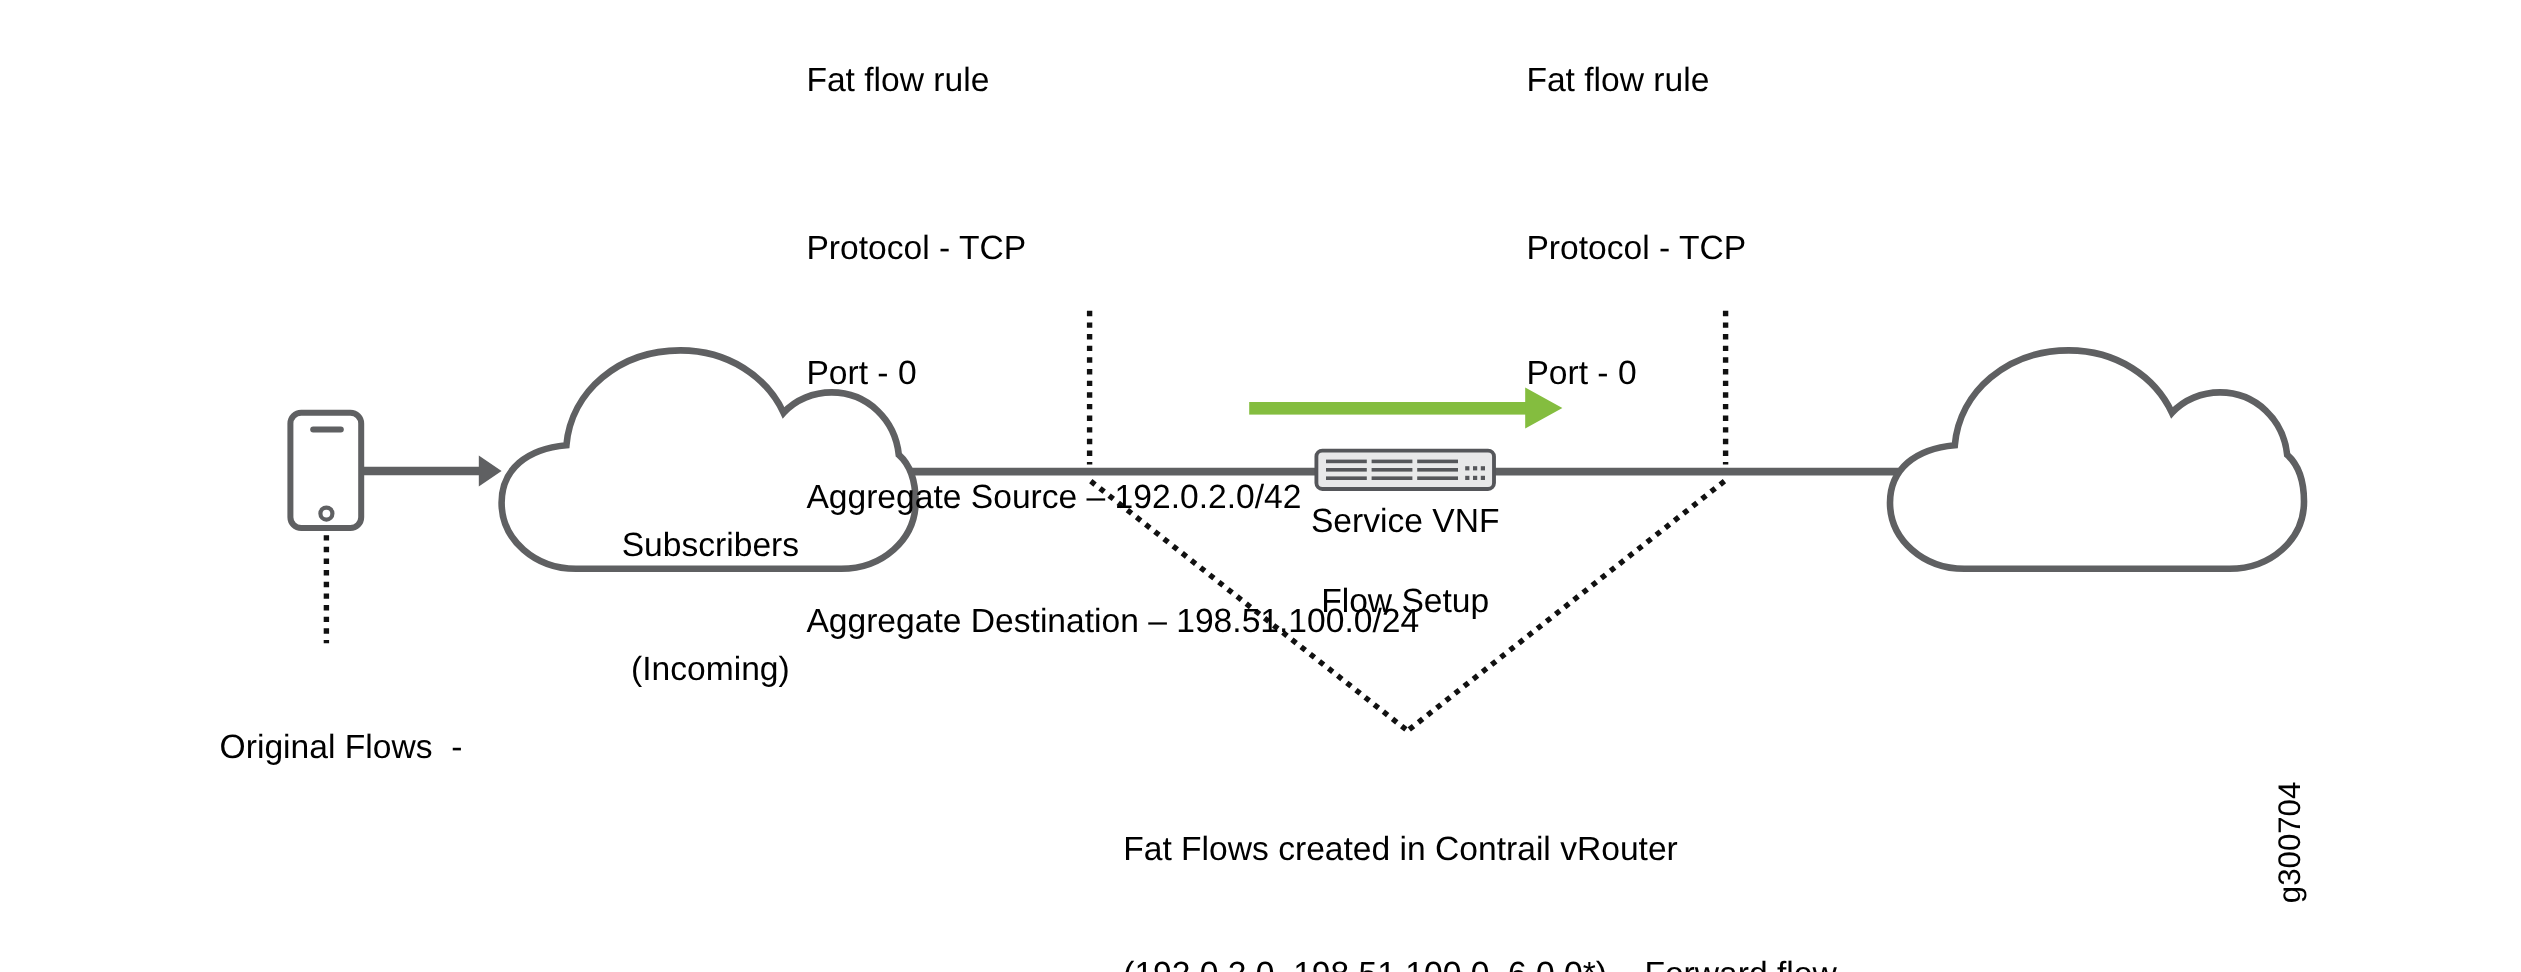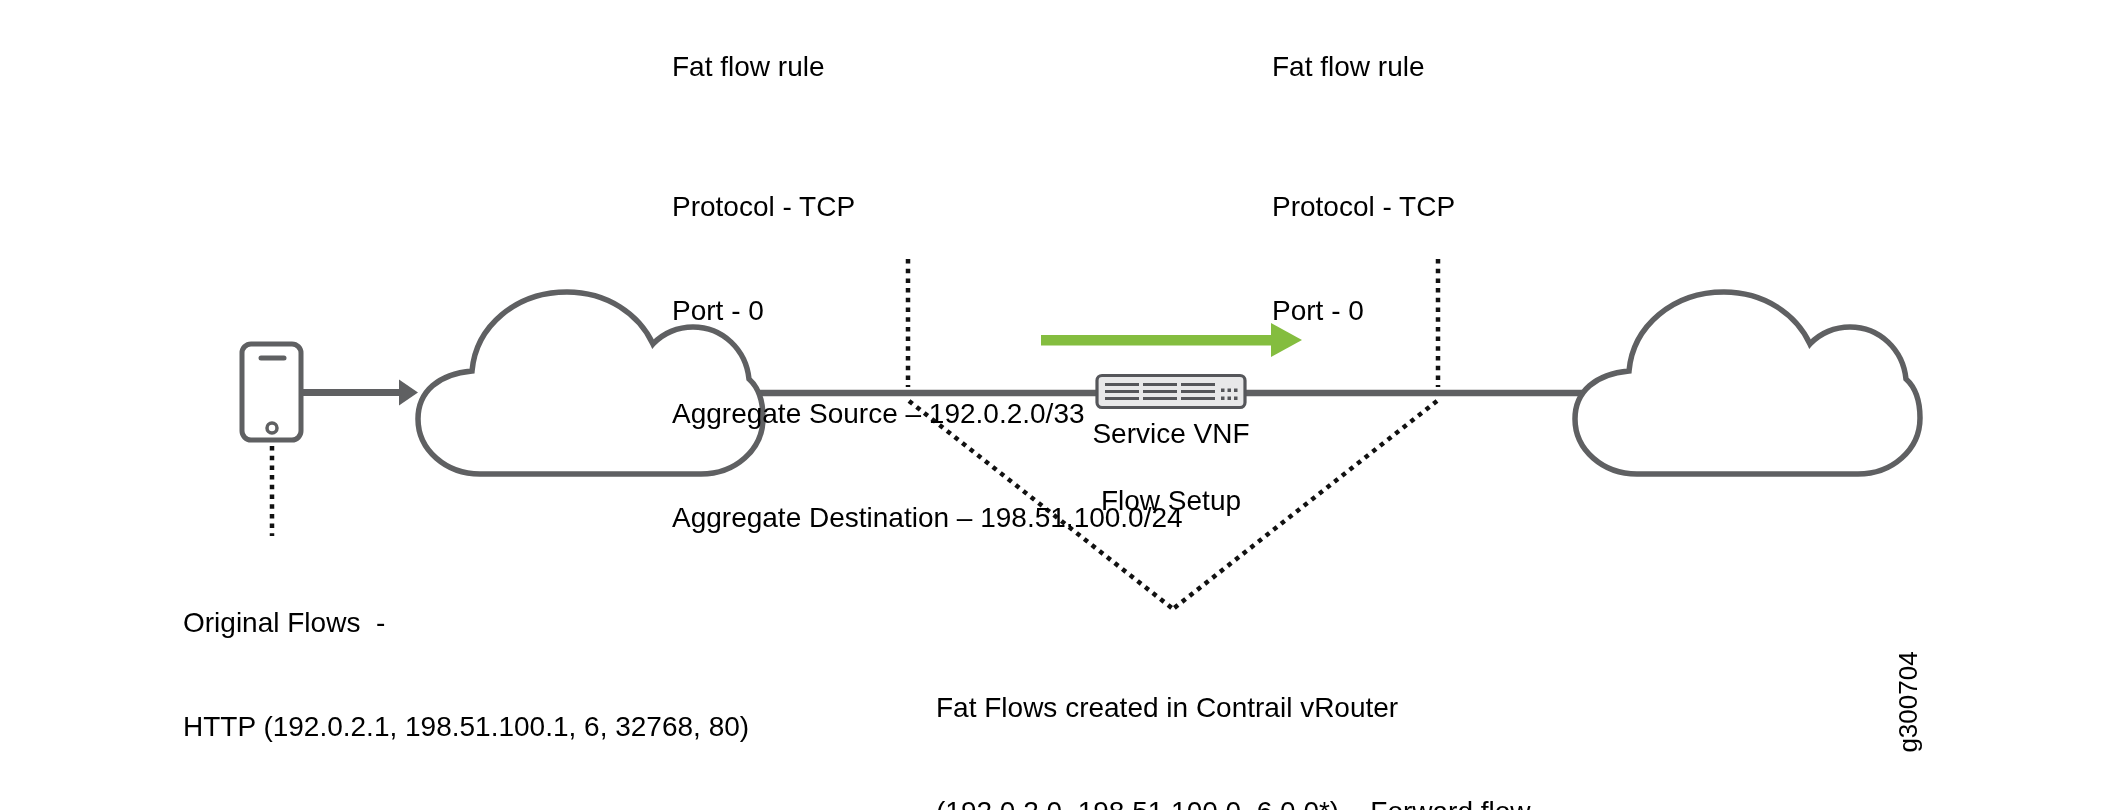--- a/index.html
+++ b/index.html
@@ -104,37 +104,40 @@
           <rect x="1227.5" y="396.5" width="3.5" height="3.5"></rect>
           <rect x="1234" y="396.5" width="3.5" height="3.5"></rect>
       </g>
     </g>
   </svg>
 
   <div class="txt" style="left:672px;top:50px;">Fat flow rule</div>
   <div class="txt" style="left:672px;top:121px;">
     <div>Protocol - TCP</div>
     <div>Port - 0</div>
-    <div>Aggregate Source – 192.0.2.0/33</div>
+    <div>Aggregate Source – 192.0.2.0/42</div>
     <div>Aggregate Destination – 198.51.100.0/24</div>
   </div>
 
   <div class="txt" style="left:1272px;top:50px;">Fat flow rule</div>
   <div class="txt" style="left:1272px;top:121px;">
     <div>Protocol - TCP</div>
     <div>Port - 0</div>
   </div>
 
+  <div class="txt center" style="left:592px;top:368px;">
+    <div>Subscribers</div>
+    <div>(Incoming)</div>
+  </div>
 
   <div class="txt center" style="left:1171px;top:417px;">Service VNF</div>
   <div class="txt center" style="left:1171px;top:484px;">Flow Setup</div>
 
   <div class="txt" style="left:183px;top:537px;">
     <div>Original Flows  -</div>
-    <div>HTTP (192.0.2.1, 198.51.100.1, 6, 32768, 80)</div>
     
     
   </div>
 
   <div class="txt" style="left:936px;top:622px;">
     <div>Fat Flows created in Contrail vRouter</div>
     <div>(192.0.2.0, 198.51.100.0, 6,0,0*) – Forward flow</div>
     
     
   </div>

